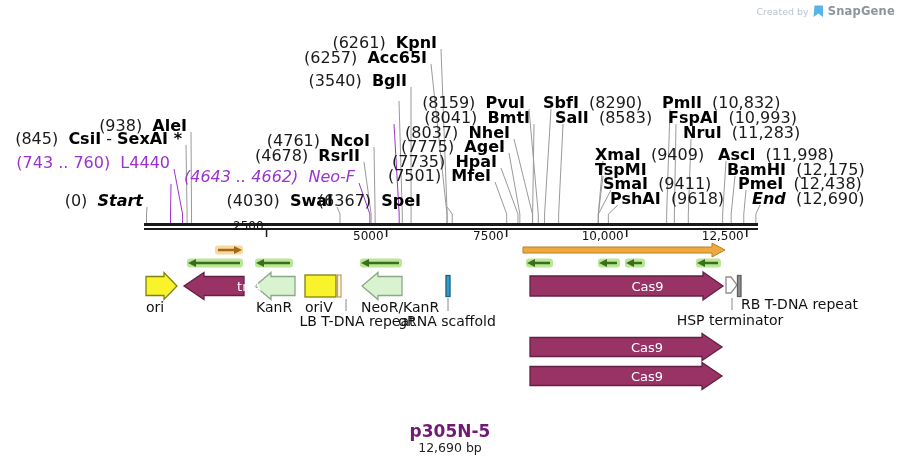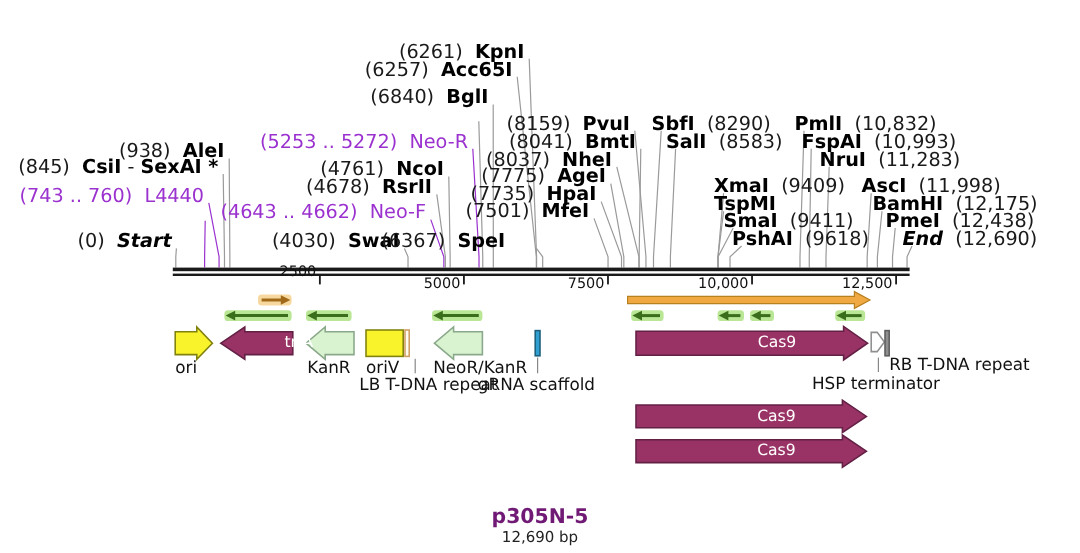--- a/index.html
+++ b/index.html
@@ -113,25 +113,24 @@
       <div class="rlbl" style="top: 220px; right: 636.45px;">2500</div>
       <div class="rlbl" style="top: 230px; right: 516.4px;">5000</div>
       <div class="rlbl" style="top: 230px; right: 396.35px;">7500</div>
       <div class="rlbl" style="top: 230px; right: 276.3px;">10,000</div>
       <div class="rlbl" style="top: 230px; right: 156.25px;">12,500</div>
       <div class="lbl" style="top: 194px; right: 757px;"><span>(0)  </span><span class="bb ii">Start</span></div>
       <div class="lbl purple" style="top: 156px; right: 730px;"><span>(743 .. 760)  L4440</span></div>
       <div class="lbl" style="top: 132px; right: 718px;"><span>(845)  </span><span class="bb">CsiI</span><span> - </span><span class="bb">SexAI *</span></div>
       <div class="lbl" style="top: 119px; right: 713px;"><span>(938)  </span><span class="bb">AleI</span></div>
       <div class="lbl" style="top: 194px; right: 567px;"><span>(4030)  </span><span class="bb">SwaI</span></div>
-      <div class="lbl purple" style="top: 170px; right: 545px;"><span>(4643 .. 4662)  Neo-F</span></div>
+      <div class="lbl purple" style="top: 170px; right: 545px; font-style: italic;"><span>(4643 .. 4662)  Neo-F</span></div>
       <div class="lbl" style="top: 149px; right: 540px;"><span>(4678)  </span><span class="bb">RsrII</span></div>
       <div class="lbl" style="top: 134px; right: 530px;"><span>(4761)  </span><span class="bb">NcoI</span></div>
-      <div class="lbl purple" style="top: 111px; right: 510px;"><span>(5253 .. 5272)  Neo-R</span></div>
-      <div class="lbl" style="top: 74px; right: 493px;"><span>(6840)  </span><span class="bb">BglI</span></div>
+      <div class="lbl" style="top: 74px; right: 493px;"><span>(3540)  </span><span class="bb">BglI</span></div>
       <div class="lbl" style="top: 51px; right: 473px;"><span>(6257)  </span><span class="bb">Acc65I</span></div>
       <div class="lbl" style="top: 36px; right: 463px;"><span>(6261)  </span><span class="bb">KpnI</span></div>
       <div class="lbl" style="top: 194px; right: 479px;"><span>(6367)  </span><span class="bb">SpeI</span></div>
       <div class="lbl" style="top: 169px; right: 409px;"><span>(7501)  </span><span class="bb">MfeI</span></div>
       <div class="lbl" style="top: 155px; right: 403px;"><span>(7735)  </span><span class="bb">HpaI</span></div>
       <div class="lbl" style="top: 140px; right: 395px;"><span>(7775)  </span><span class="bb">AgeI</span></div>
       <div class="lbl" style="top: 126px; right: 390px;"><span>(8037)  </span><span class="bb">NheI</span></div>
       <div class="lbl" style="top: 111px; right: 370px;"><span>(8041)  </span><span class="bb">BmtI</span></div>
       <div class="lbl" style="top: 96px; right: 375px;"><span>(8159)  </span><span class="bb">PvuI</span></div>
       <div class="lbl" style="top: 96px; left: 543px;"><span class="bb">SbfI</span><span>  (8290)</span></div>
@@ -154,18 +153,25 @@
       <div class="flbl" style="top: 300px; left: 146px;">ori</div>
       <div class="flbl" style="top: 300px; left: 256px;">KanR</div>
       <div class="flbl" style="top: 300px; left: 305px;">oriV</div>
       <div class="flbl" style="top: 300px; left: 361px;">NeoR/KanR</div>
       <div class="flbl center" style="top: 314px; left: 357px;">LB T-DNA repeat</div>
       <div class="flbl center" style="top: 314px; left: 447px;">gRNA scaffold</div>
       <div class="flbl" style="top: 297px; left: 741px;">RB T-DNA repeat</div>
       <div class="flbl center" style="top: 313px; left: 730px;">HSP terminator</div>
     </div>
 
+  <div class="attrib">
+    <span class="created">Created by</span>
+    <svg width="11" height="13" viewBox="0 0 11 13">
+      <path d="M1.5,0.5 h7.5 a1,1 0 0 1 1,1 v10.5 l-4.7,-3.4 -4.8,3.4 z" fill="#57b5e6"></path>
+    </svg>
+    <span class="brand">SnapGene</span>
+  </div>
 
   <div class="title-block">
     <div class="map-title">p305N-5</div>
     <div class="map-size">12,690 bp</div>
   </div>
 </div>
 
 </body></html>

